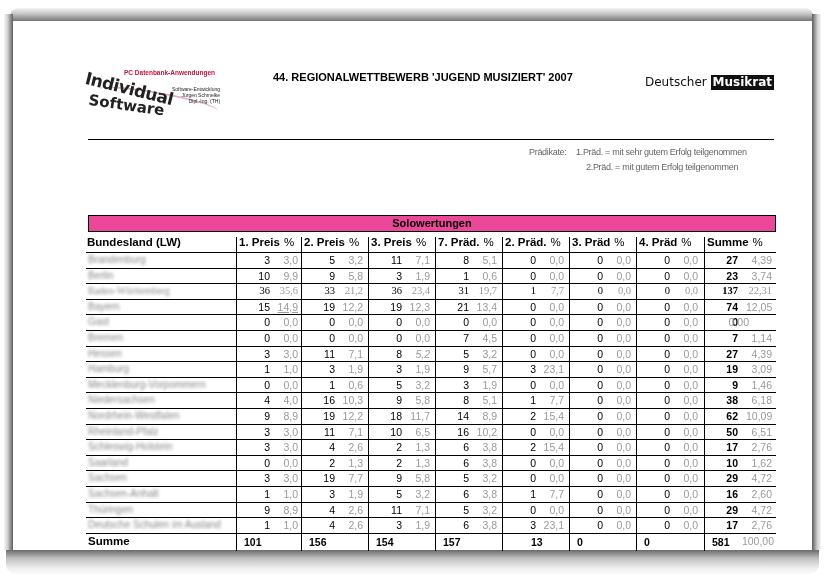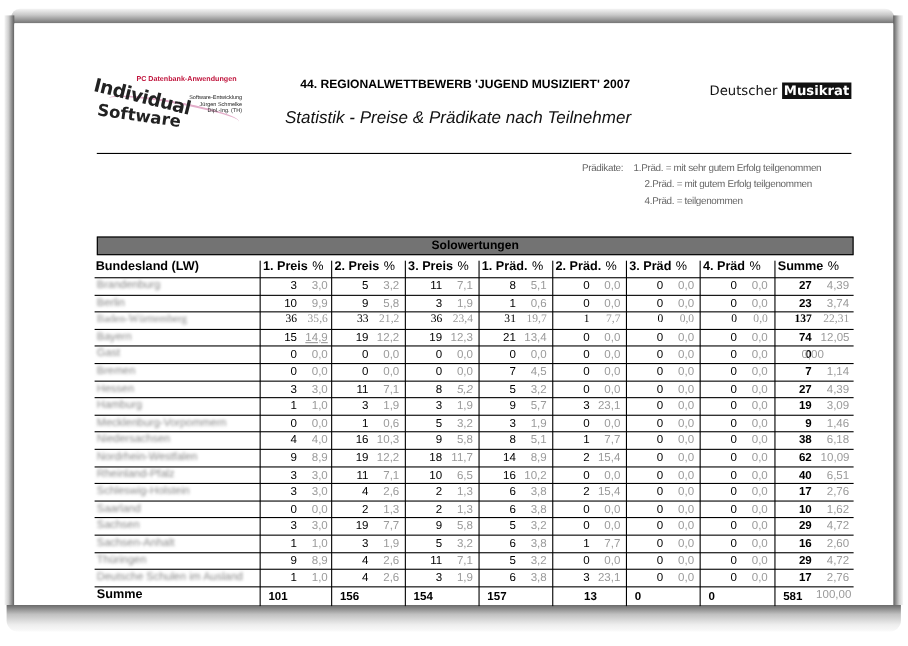--- a/index.html
+++ b/index.html
@@ -75,21 +75,21 @@
   }
   .legend {
     position:absolute; left:529px; top:145px; font-size:9px; color:#666; line-height:15px; letter-spacing:-0.3px;
   }
   .legend-label { display:inline-block; width:47px; }
   .legend-item { padding-left:57px; }
 
   
   .section-bar {
     position:absolute; left:88px; top:215px; width:686px; height:15px;
-    background:#737373; border:1px solid #000;
+    background:#ec4899; border:1px solid #000;
     font-size:11px; font-weight:bold; text-align:center; line-height:15px; color:#000;
   }
 
   
   .tbl { position:absolute; left:86px; top:236px; width:690px; }
   .hdr { position:absolute; top:0; height:16px; font-size:11.5px; font-weight:bold; white-space:nowrap; color:#000; }
   .hdr .pct { font-weight:normal; }
   .vsep { position:absolute; width:1px; background:#000; }
   .row { position:absolute; left:0; width:690px; height:16px; }
   .rowline { position:absolute; left:0; width:690px; height:1px; background:#000; }
@@ -122,38 +122,36 @@
       <div>Jürgen Schmelke</div>
       <div>Dipl.-Ing. (TH)</div>
     </div>
   </div>
 
   <div class="competition-title">44. REGIONALWETTBEWERB 'JUGEND MUSIZIERT' 2007</div>
   <div class="brand">
     <span>Deutscher</span>
     <span class="brand-box">Musikrat</span>
   </div>
-  <div class="report-title">Statistik - Preise &amp; Prädikate nach Teilnehmer</div>
 
   <div class="rule"></div>
 
   <div class="legend">
     <div><span class="legend-label">Prädikate:</span><span>1.Präd. = mit sehr gutem Erfolg teilgenommen</span></div>
     <div class="legend-item">2.Präd. = mit gutem Erfolg teilgenommen</div>
-    <div class="legend-item">4.Präd. = teilgenommen</div>
   </div>
 
   <div class="section-bar">Solowertungen</div>
 
   <div class="tbl" id="tbl">
       <div class="hdr" style="left: 1px;"><span>Bundesland (LW)</span></div>
       <div class="hdr" style="left: 153px;"><span>1. Preis</span><span class="pct" style="margin-left: 4px;">%</span></div>
       <div class="hdr" style="left: 218px;"><span>2. Preis</span><span class="pct" style="margin-left: 4px;">%</span></div>
       <div class="hdr" style="left: 285px;"><span>3. Preis</span><span class="pct" style="margin-left: 4px;">%</span></div>
-      <div class="hdr" style="left: 352px;"><span>1. Präd.</span><span class="pct" style="margin-left: 4px;">%</span></div>
+      <div class="hdr" style="left: 352px;"><span>7. Präd.</span><span class="pct" style="margin-left: 4px;">%</span></div>
       <div class="hdr" style="left: 419px;"><span>2. Präd.</span><span class="pct" style="margin-left: 4px;">%</span></div>
       <div class="hdr" style="left: 486px;"><span>3. Präd</span><span class="pct" style="margin-left: 4px;">%</span></div>
       <div class="hdr" style="left: 553px;"><span>4. Präd</span><span class="pct" style="margin-left: 4px;">%</span></div>
       <div class="hdr" style="left: 621px;"><span>Summe</span><span class="pct" style="margin-left: 4px;">%</span></div>
       <div class="vsep" style="left: 150px; top: 1px; height: 314.4px;"></div>
       <div class="vsep" style="left: 215px; top: 1px; height: 314.4px;"></div>
       <div class="vsep" style="left: 282px; top: 1px; height: 314.4px;"></div>
       <div class="vsep" style="left: 349px; top: 1px; height: 314.4px;"></div>
       <div class="vsep" style="left: 416px; top: 1px; height: 314.4px;"></div>
       <div class="vsep" style="left: 483px; top: 1px; height: 314.4px;"></div>
@@ -389,21 +387,21 @@
         <div class="num" style="left: 294px;">10</div>
         <div class="pct-v" style="left: 318px;">6,5</div>
         <div class="num" style="left: 361px;">16</div>
         <div class="pct-v" style="left: 385px;">10,2</div>
         <div class="num" style="left: 428px;">0</div>
         <div class="pct-v" style="left: 452px;">0,0</div>
         <div class="num" style="left: 495px;">0</div>
         <div class="pct-v" style="left: 519px;">0,0</div>
         <div class="num" style="left: 562px;">0</div>
         <div class="pct-v" style="left: 586px;">0,0</div>
-        <div class="num sum-num" style="left: 630px;">40</div>
+        <div class="num sum-num" style="left: 630px;">50</div>
         <div class="pct-v" style="left: 660px;">6,51</div>
       </div>
       <div class="rowline" style="top: 203.2px;"></div>
       <div class="row" style="top: 203.2px;">
         <div class="cell-name">Schleswig-Holstein</div>
         <div class="num" style="left: 162px;">3</div>
         <div class="pct-v" style="left: 186px;">3,0</div>
         <div class="num" style="left: 227px;">4</div>
         <div class="pct-v" style="left: 251px;">2,6</div>
         <div class="num" style="left: 294px;">2</div>

